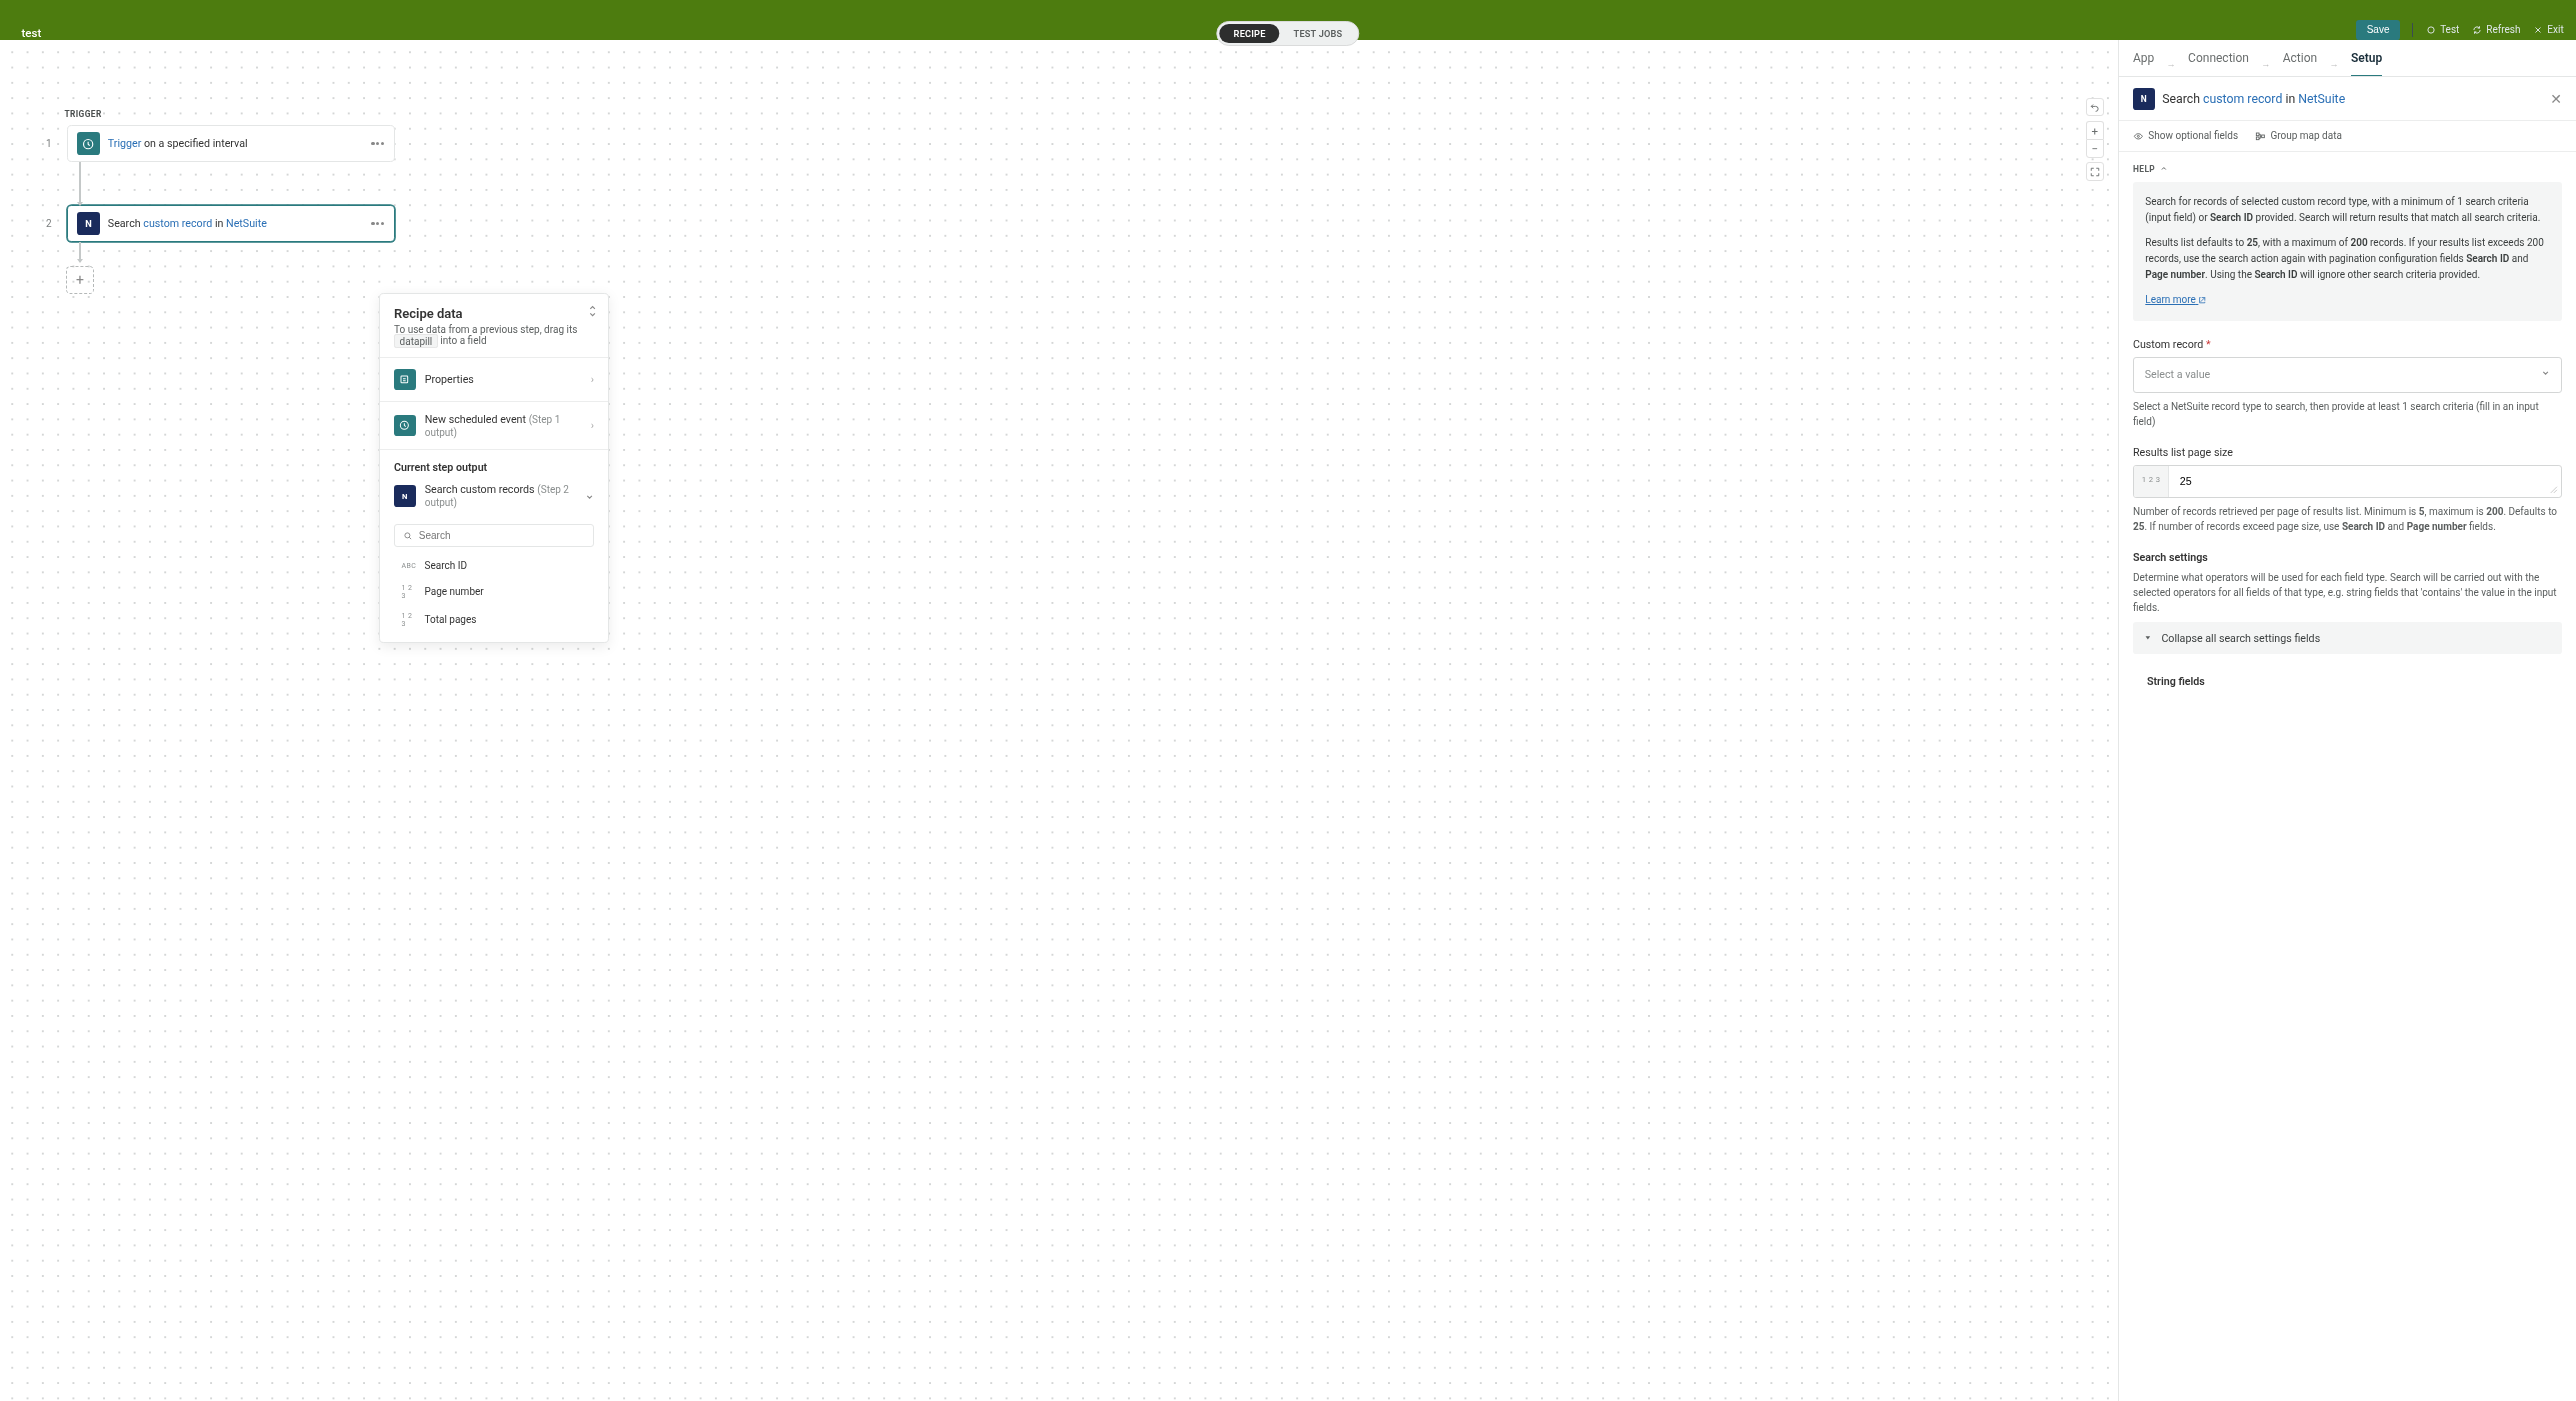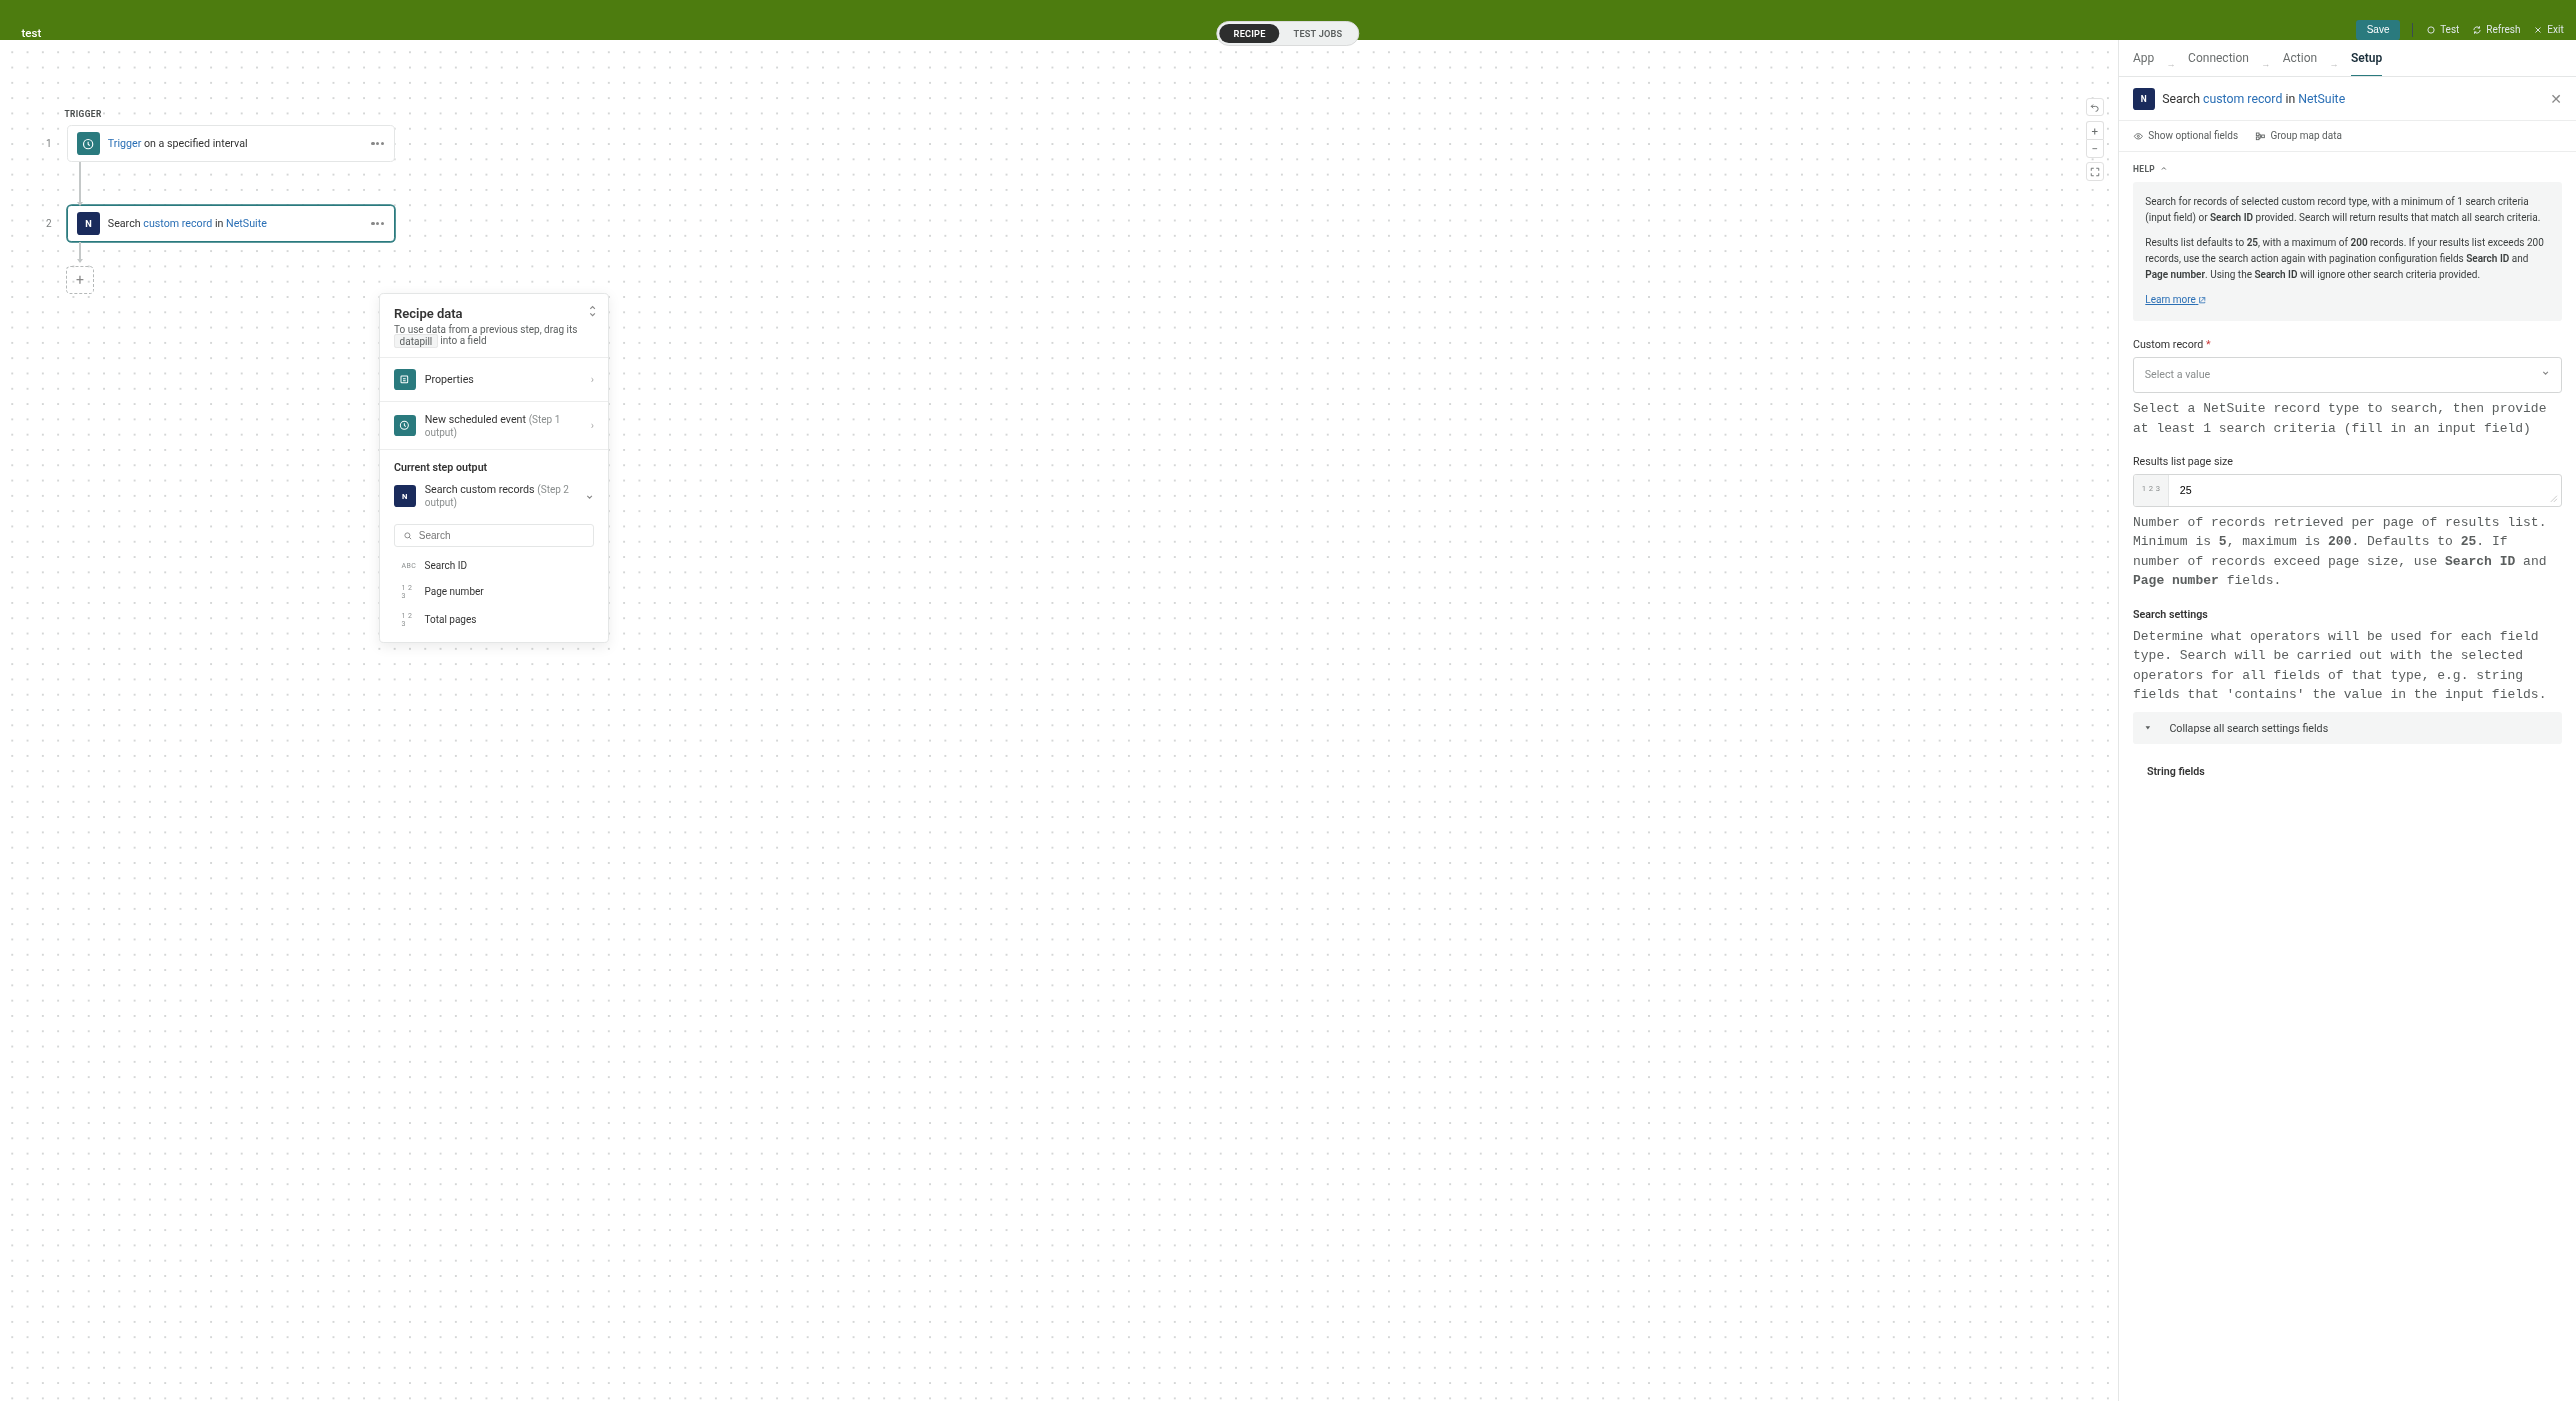--- a/index.html
+++ b/index.html
@@ -91,26 +91,26 @@
 .help-label { font-size: 8.4px; font-weight: 700; letter-spacing: 0.4px; color: #5a5e5e; display: flex; align-items: center; gap: 4.6px; margin-bottom: 7.7px; }
 .help-box { background: #f4f5f5; border-radius: 3.1px; padding: 12.3px; font-size: 10px; line-height: 1.6; color: #3a3e3e; }
 .help-box p { margin-bottom: 9.2px; }
 .help-box b { font-weight: 600; }
 .help-box a { color: #2a6fb5; text-decoration: underline; }
 
 .field-group { margin-top: 17px; }
 .field-label { font-size: 10.7px; margin-bottom: 6.1px; }
 .field-label .req { color: #c93838; }
 .select-input { border: 0.8px solid #d4d6d6; border-radius: 3.1px; padding: 10.7px 10.7px; display: flex; justify-content: space-between; align-items: flex-start; cursor: pointer; color: #8a8e8e; font-size: 10.7px; }
-.field-help { font-size: 13px; color: #5a5e5e; margin-top: 6.1px; line-height: 1.5; font-family: Liberation Mono, monospace; }
+.field-help { font-size: 10px; color: #5a5e5e; margin-top: 6.1px; line-height: 1.5; }
 .input-num { display: flex; border: 0.8px solid #d4d6d6; border-radius: 3.1px; overflow: hidden; }
 .input-prefix { background: #f4f5f5; padding: 9.2px 7.7px; font-size: 7.7px; color: #8a8e8e; border-right: 0.8px solid #e4e6e6; letter-spacing: 0.4px; }
 .input-num input { border: none; outline: none; flex: 1; padding: 9.2px 10.7px; font-size: 10.7px; }
 .input-num .corner { display:flex; align-items:flex-end; padding:3.1px; color:#bbb; }
-.collapse-bar { background: #f4f5f5; padding: 9.2px 10.7px; border-radius: 3.1px; display: flex; align-items: center; gap: 18px; cursor: pointer; font-size: 10.7px; color: #3a3e3e; margin-top: 7.7px; }
+.collapse-bar { background: #f4f5f5; padding: 9.2px 10.7px; border-radius: 3.1px; display: flex; align-items: center; gap: 10px; cursor: pointer; font-size: 10.7px; color: #3a3e3e; margin-top: 7.7px; }
 
 svg { display: block; }
 </style>
 </head>
 <body>
 
 <div class="app">
   <div class="header">
     <div class="header-title">test</div>
     <div class="header-actions">

